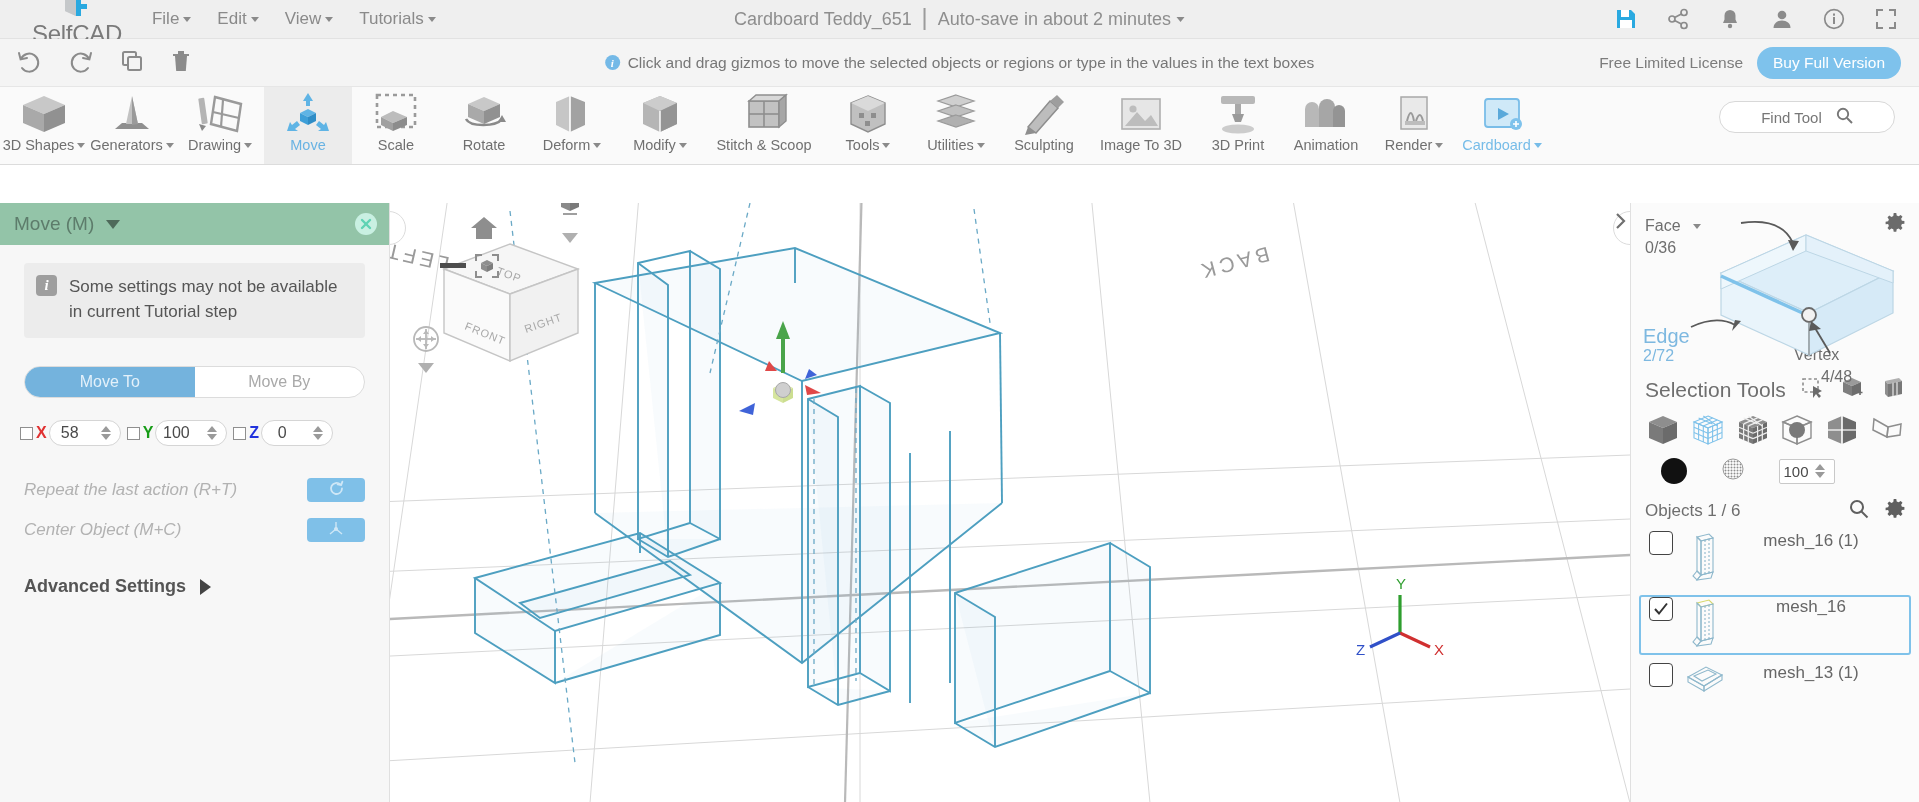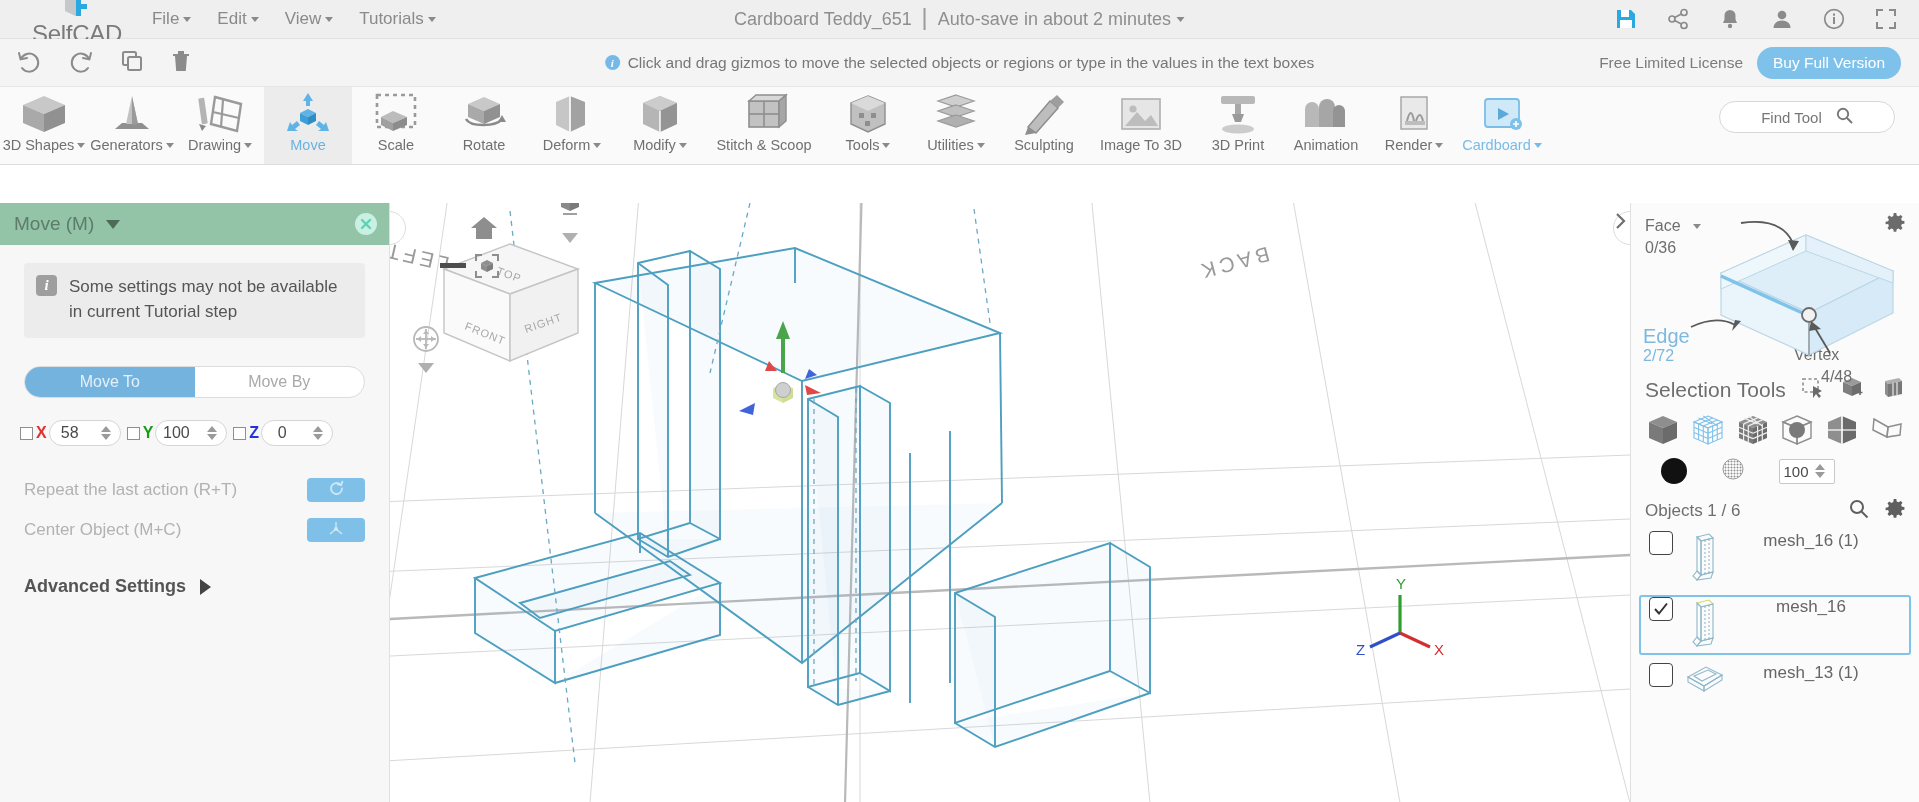--- a/index.html
+++ b/index.html
@@ -154,21 +154,21 @@
   .numfield .val {
     flex: 1; text-align: center; font-size: 16px; color: #4a4a4a; padding-right: 8px;
   }
   .spin {
     width: 16px; display: flex; flex-direction: column; align-items: center;
     justify-content: center; gap: 2px; margin-right: 6px; cursor: pointer;
   }
   .spin .up { width:0;height:0;border-left:5px solid transparent;border-right:5px solid transparent;border-bottom:6px solid #9a9a9a; }
   .spin .dn { width:0;height:0;border-left:5px solid transparent;border-right:5px solid transparent;border-top:6px solid #9a9a9a; }
   .lp-row {
-    margin: 0 24px; display: flex; align-items: center; justify-content: space-between;
+    margin: 0 24px; display: flex; align-items: center; justify-content: space-between; font-style: italic;
   }
   .lp-row .rlbl { font-size: 17px; color: #b2b2b2; }
   .rbtn {
     width: 58px; height: 24px; border-radius: 4px; background: #7fc0e8;
     display: flex; align-items: center; justify-content: center; cursor: pointer; border: none;
   }
   #advanced {
     margin: 34px 24px 0 24px; display: flex; align-items: center; gap: 14px; cursor: pointer;
   }
   #advanced .alab { font-size: 18px; color: #555; font-weight: bold; }

